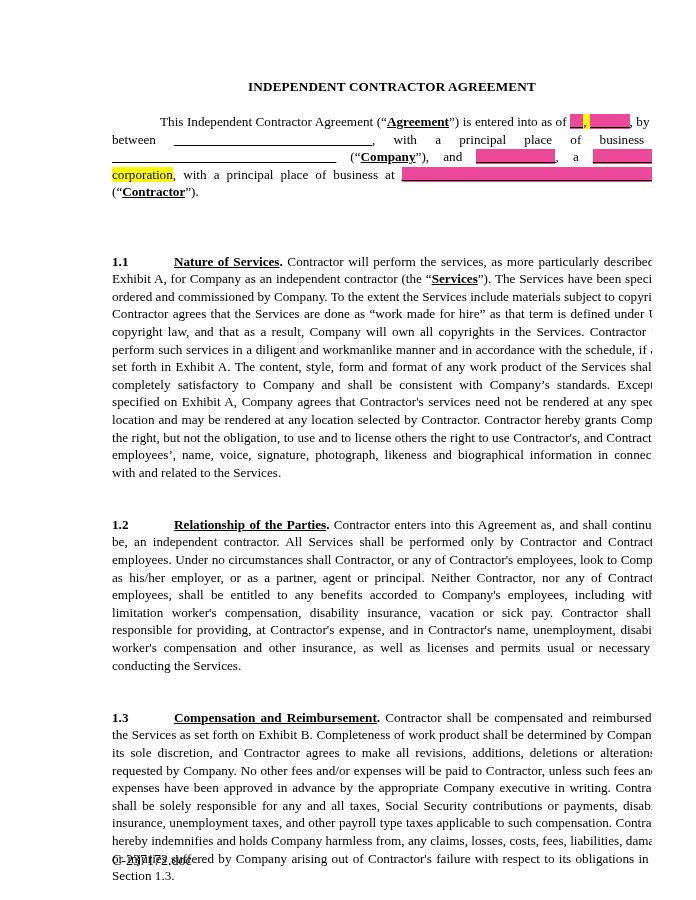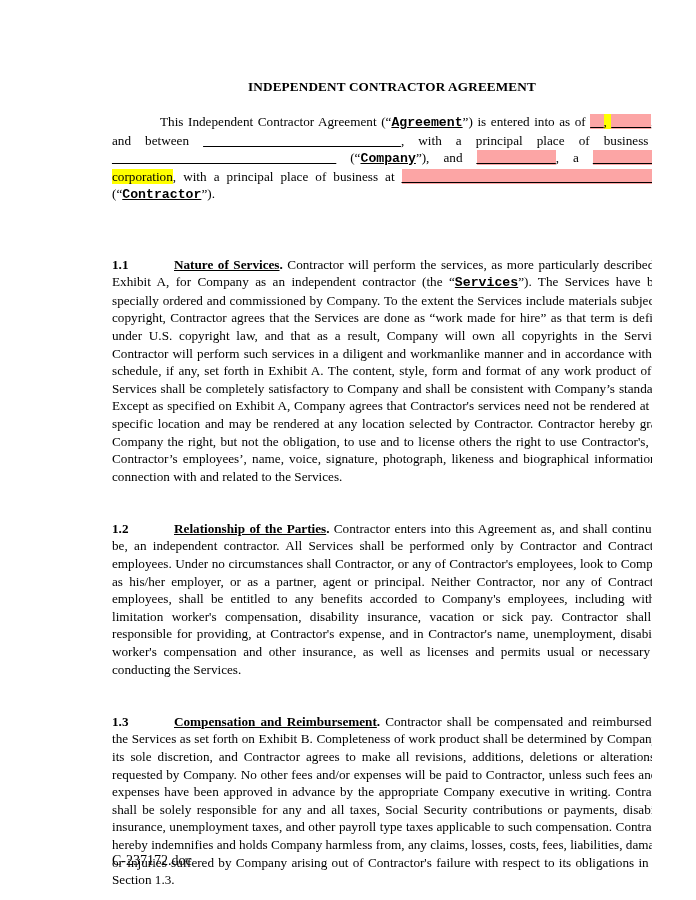--- a/index.html
+++ b/index.html
@@ -59,32 +59,31 @@
   }
   .indent-sec {
     display: inline-block;
     width: 48px;
   }
   .hl {
     background-color: #ffff00;
   }
   .u {
     text-decoration: underline;
-    font-family: Liberation Mono, monospace;
   }
   b.u {
     font-weight: bold;
     text-decoration: underline;
   }
   .blank {
     text-decoration: underline;
     white-space: pre;
   }
   .blank-hl {
-    background-color: #fca5a5;
+    background-color: #ec4899;
     text-decoration: underline;
     white-space: pre;
   }
   .sec-title {
     font-weight: bold;
     text-decoration: underline;
   }
   .footer {
     position: absolute;
     left: 68px;

